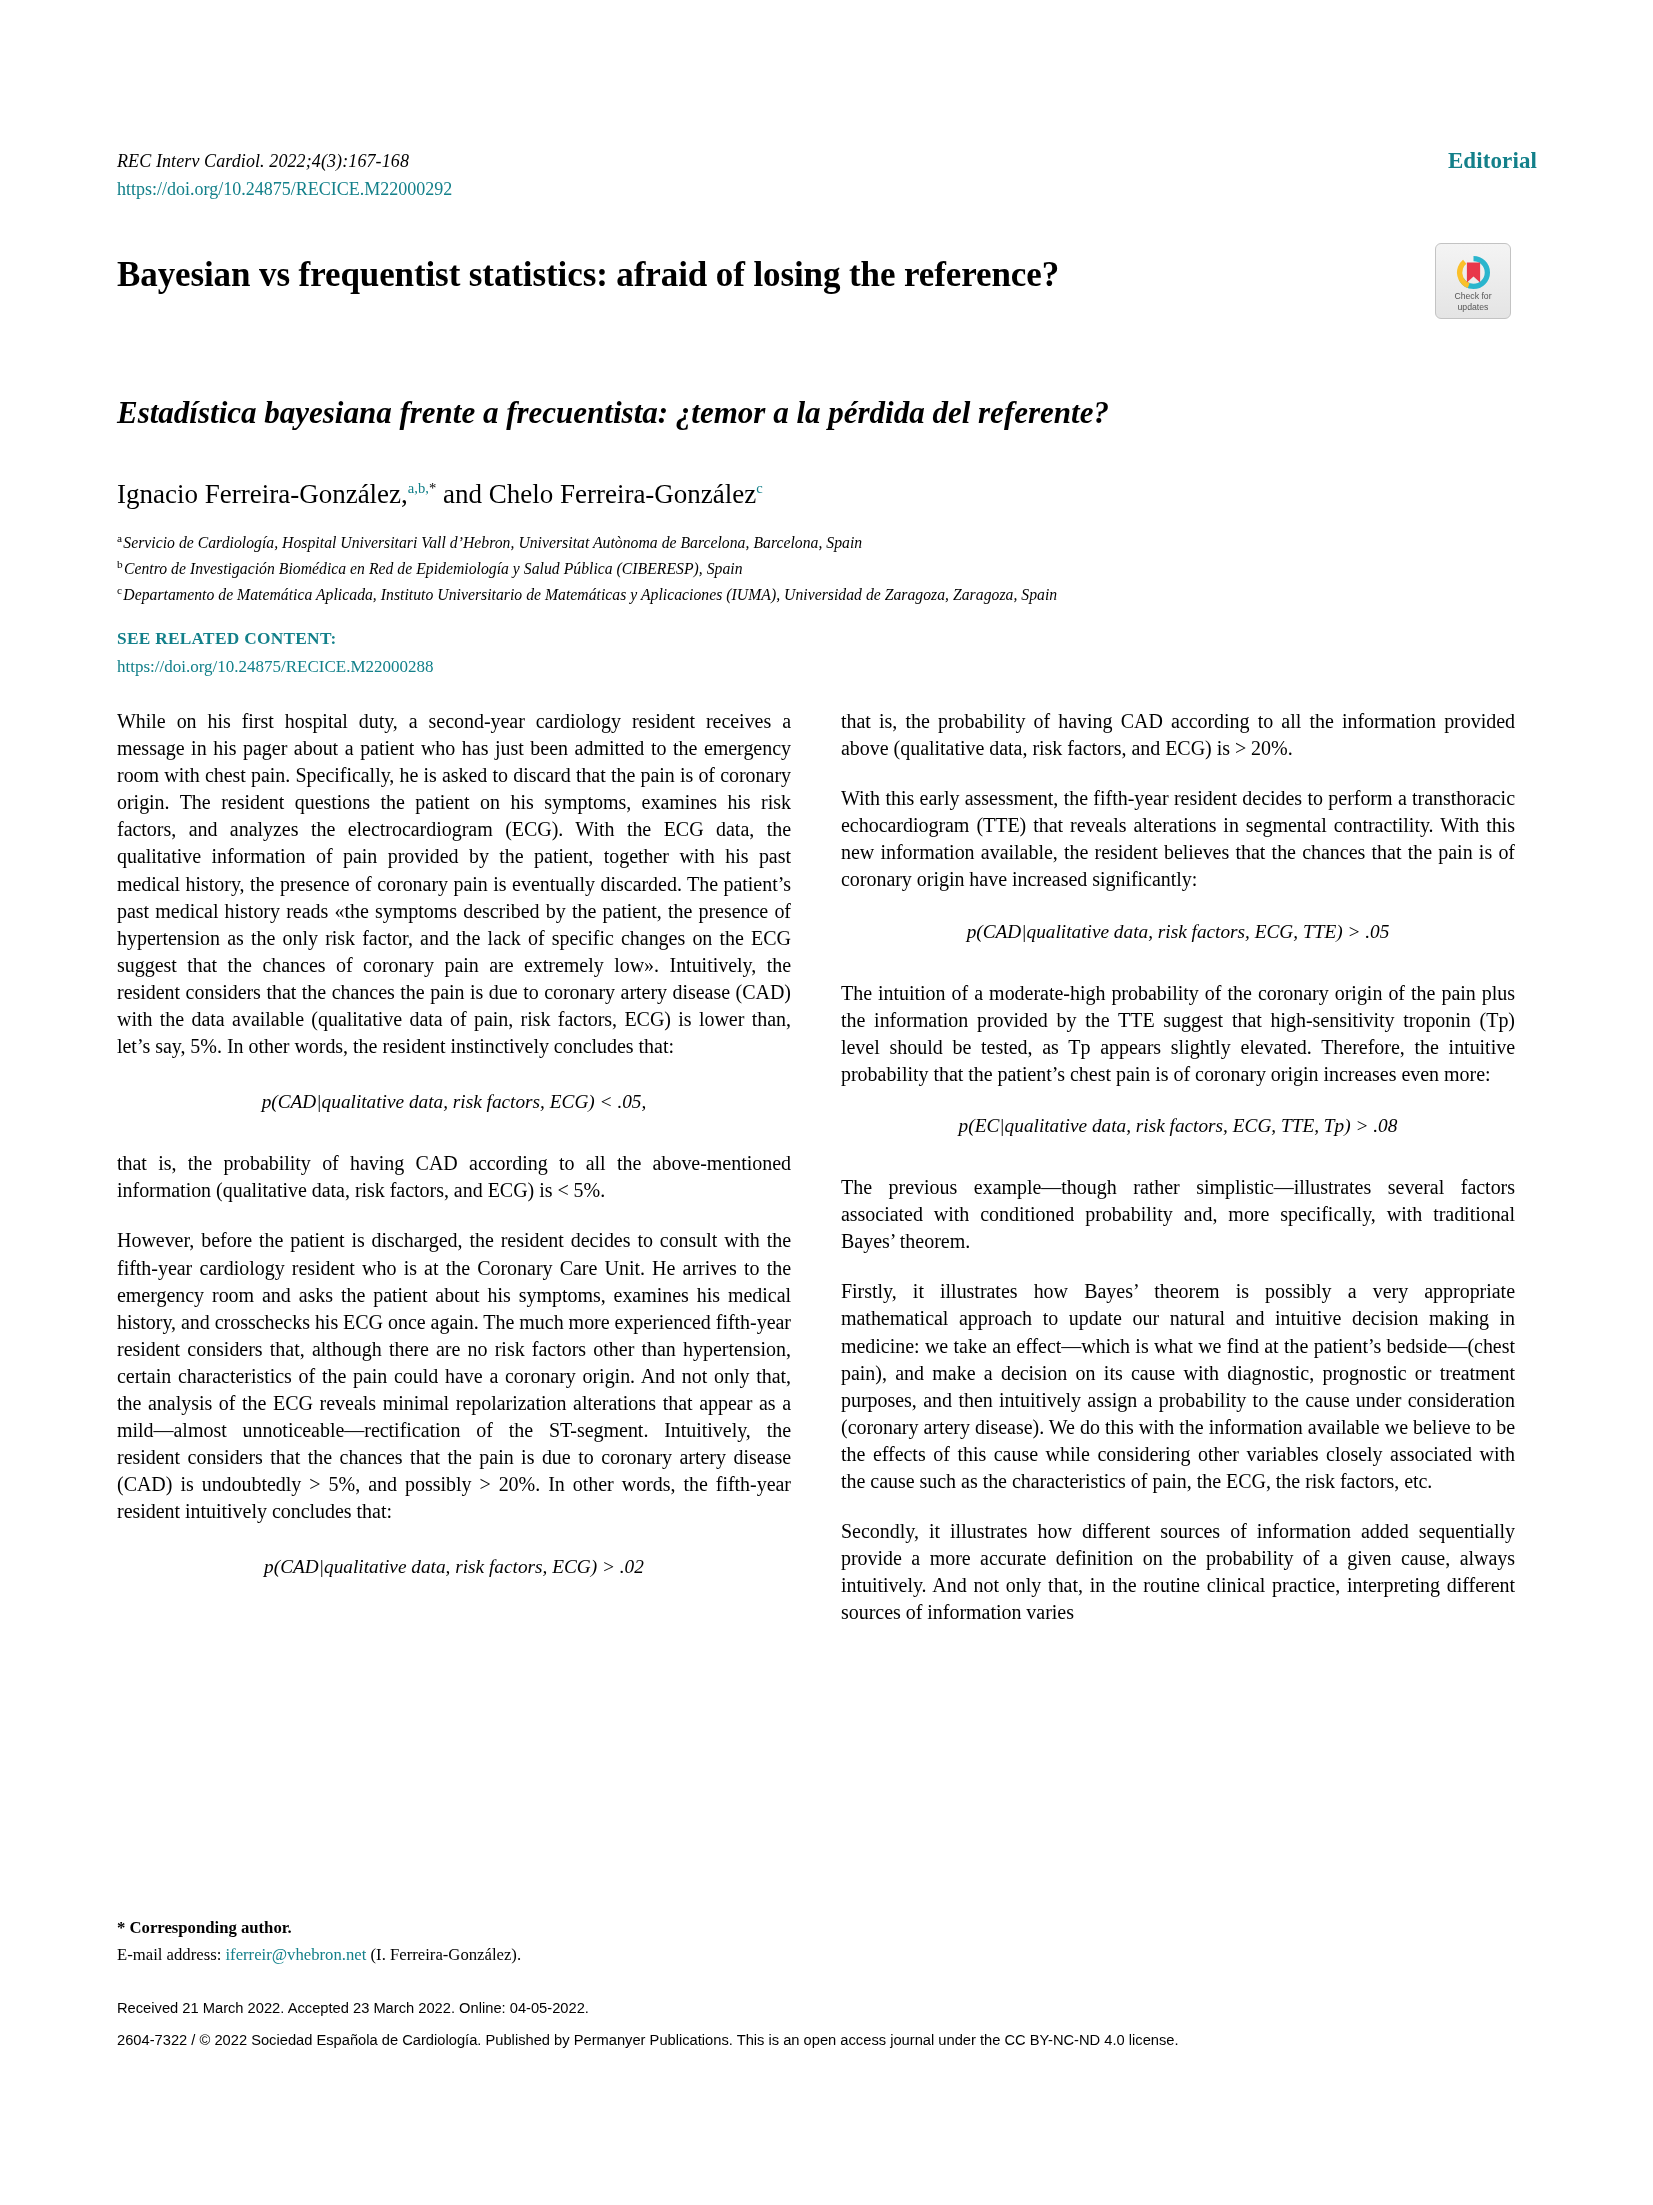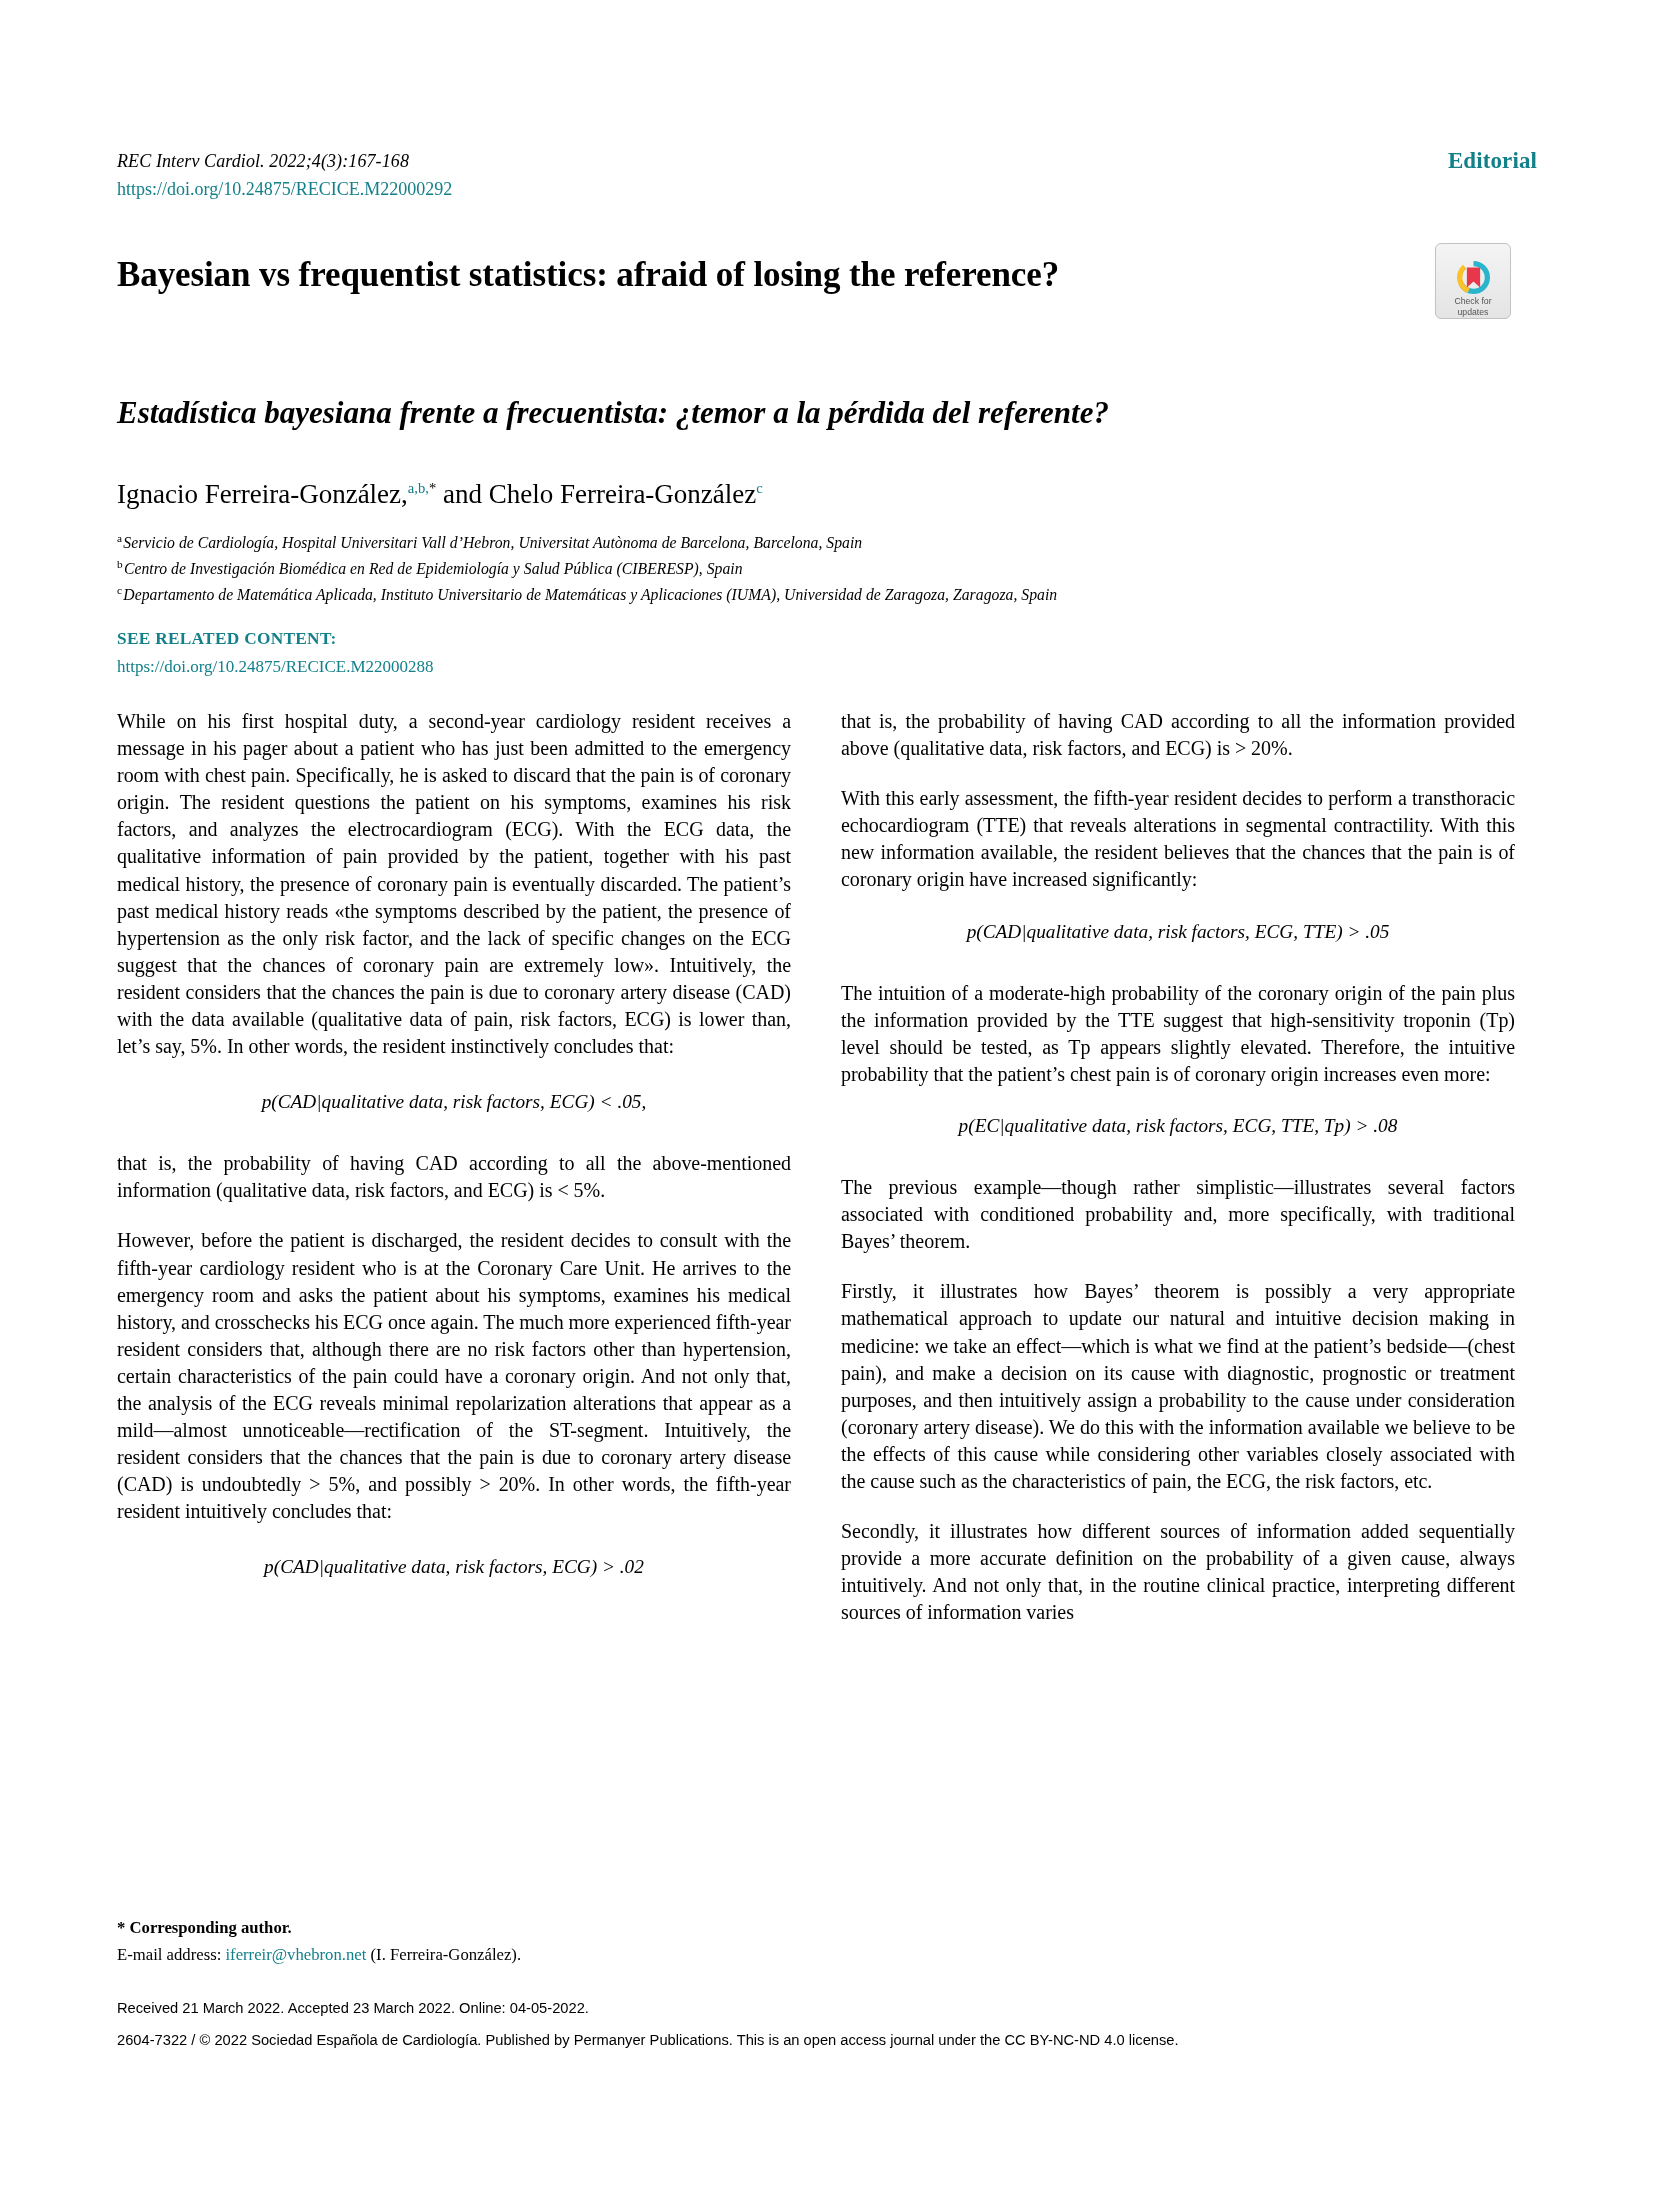--- a/index.html
+++ b/index.html
@@ -63,21 +63,21 @@
     top: 243px;
     width: 76px;
     height: 76px;
     background: linear-gradient(#f4f4f4, #e4e4e4);
     border: 0.7px solid #c3c3c3;
     border-radius: 6px;
     box-sizing: border-box;
     display: flex;
     flex-direction: column;
     align-items: center;
-    justify-content: flex-end;
+    justify-content: center;
     padding-top: 4.7px;
   }
   .crossmark-mark {
     position: relative;
     width: 37px;
     height: 37px;
   }
   .crossmark-text {
     font-family: "Liberation Sans", sans-serif;
     font-size: 8.7px;

